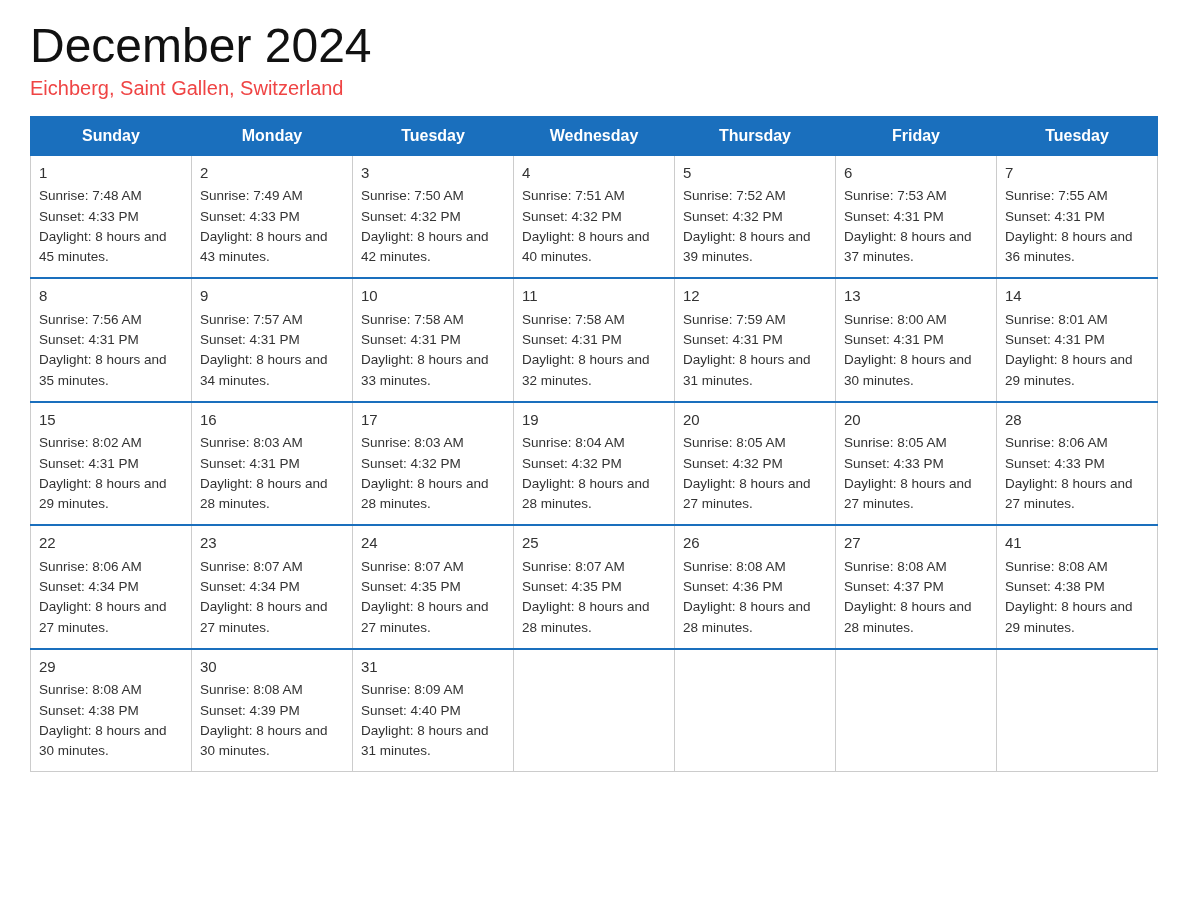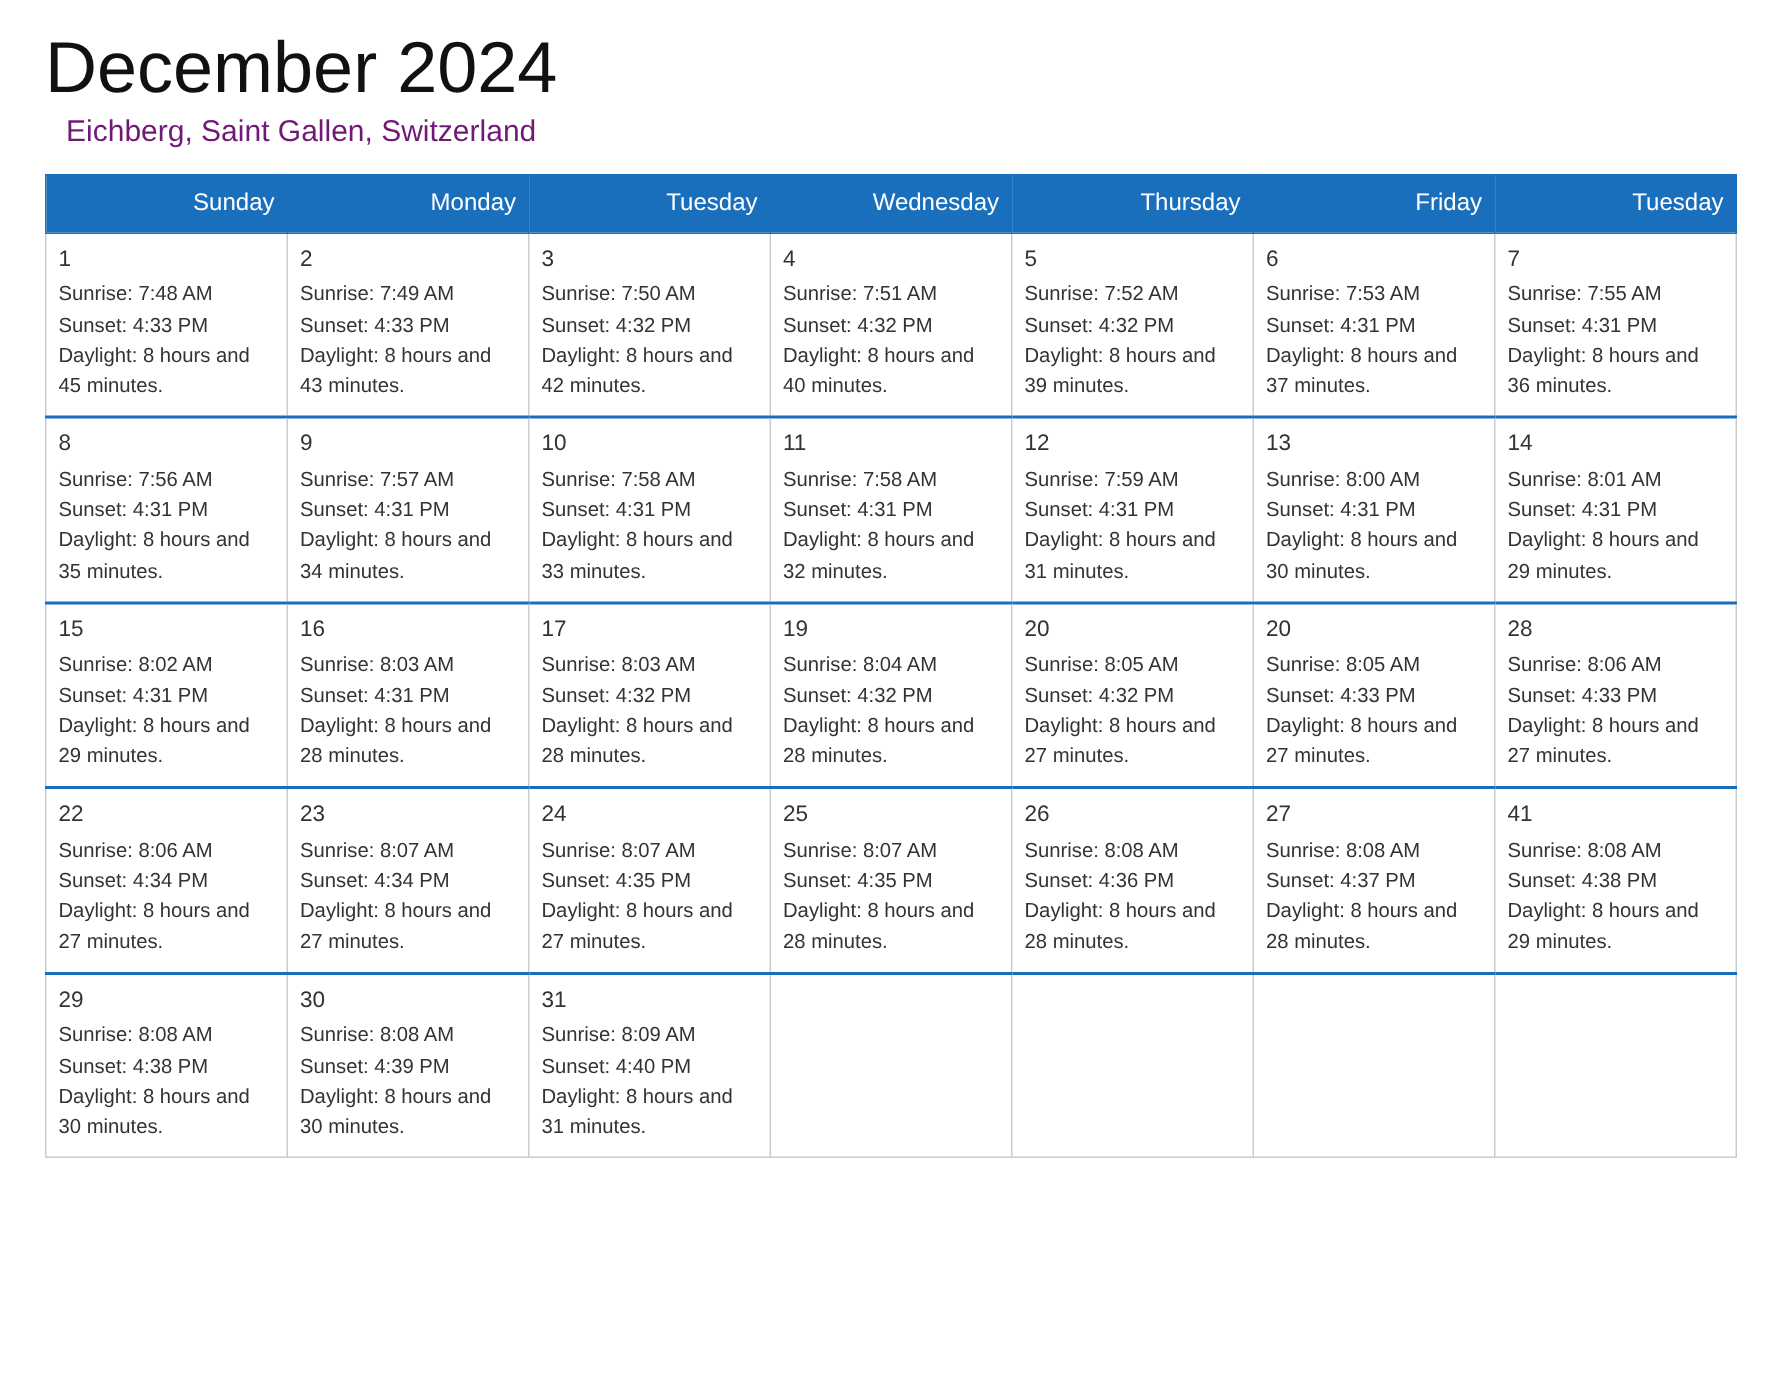--- a/index.html
+++ b/index.html
@@ -15,45 +15,45 @@
       justify-content: space-between;
       align-items: flex-start;
       margin-bottom: 16px;
     }
     .logo {
       display: flex;
       align-items: center;
       gap: 4px;
     }
     .title-area {
-      text-align: center;
+      text-align: left;
     }
     .month-title {
       font-size: 48px;
       font-weight: normal;
       color: #111;
       line-height: 1.1;
     }
     .location {
       font-size: 20px;
-      color: #701a75;
+      color: #ef4444;
       margin-top: 4px;
     }
     .calendar {
       width: 100%;
       border-collapse: collapse;
       border: 1px solid #ccc;
     }
     .calendar th {
       background-color: #1a6fbd;
       color: #fff;
       font-size: 16px;
-      font-weight: normal;
+      font-weight: bold;
       padding: 10px 8px;
-      text-align: right;
+      text-align: center;
       border: 1px solid #1a6fbd;
     }
     .calendar td {
       vertical-align: top;
       padding: 6px 8px 10px 8px;
       border: 1px solid #ccc;
       width: 14.28%;
       min-height: 100px;
       font-size: 13.5px;
       color: #333;

